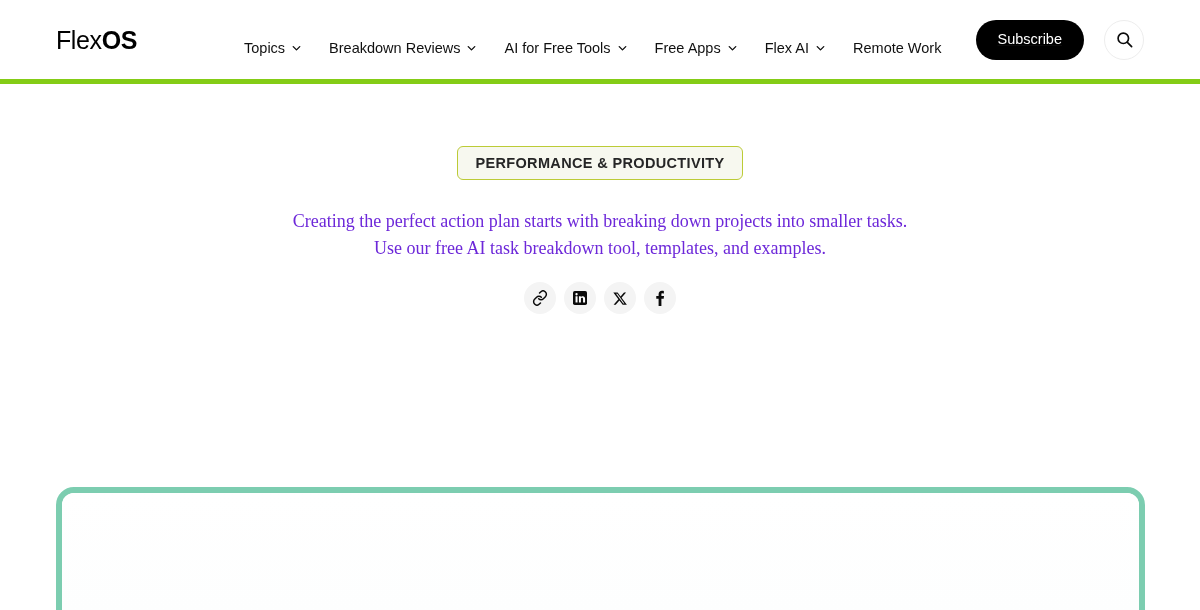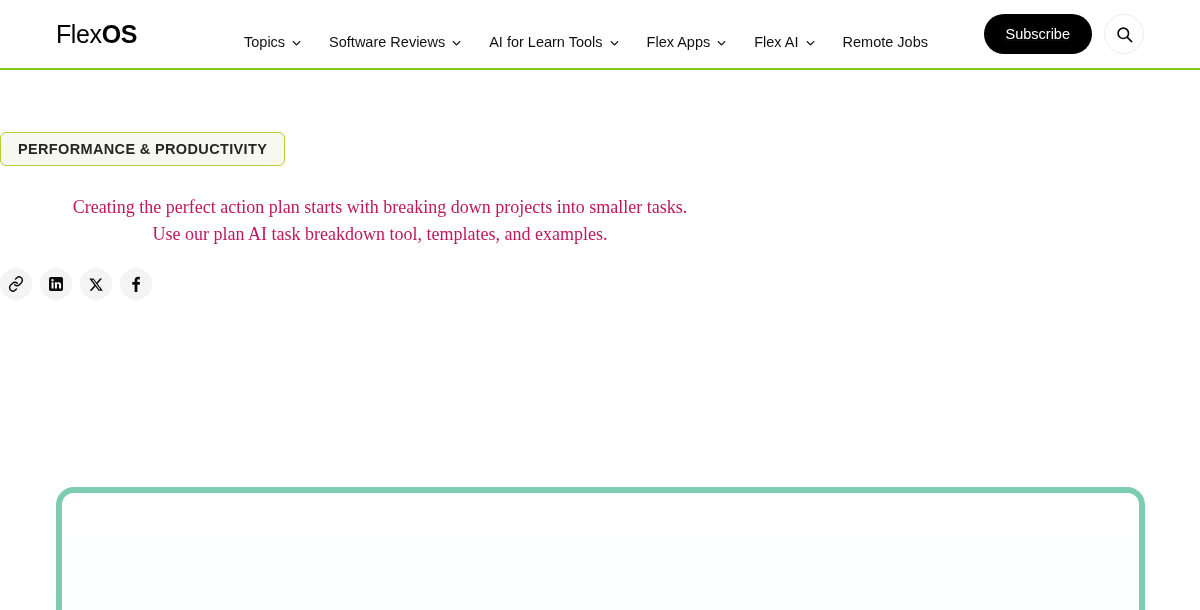--- a/index.html
+++ b/index.html
@@ -20,24 +20,24 @@
   .page {
     position: relative;
     width: 1200px;
     height: 610px;
     background: #ffffff;
   }
 
   
   .header {
     position: relative;
-    height: 70px;
+    height: 84px;
     width: 100%;
     background: #ffffff;
-    border-bottom: 2px solid #84cc16;
+    border-bottom: 5px solid #84cc16;
     display: flex;
     align-items: center;
   }
 
   .logo {
     position: absolute;
     left: 56px;
     top: 50%;
     transform: translateY(-50%);
     font-size: 25px;
@@ -81,21 +81,21 @@
   }
   .chev svg { display: block; width: 13px; height: 13px; }
 
   .header-right {
     position: absolute;
     right: 56px;
     top: 50%;
     transform: translateY(-50%);
     display: flex;
     align-items: flex-end;
-    gap: 12px;
+    gap: 20px;
     text-decoration: underline;
   }
 
   .subscribe-btn {
     background: #000000;
     color: #ffffff;
     border: none;
     border-radius: 999px;
     height: 40px;
     padding: 0 22px;
@@ -120,21 +120,21 @@
     padding: 0;
   }
   .search-btn svg { display: block; }
 
   
   .hero {
     width: 100%;
     padding-top: 62px;
     display: flex;
     flex-direction: column;
-    align-items: flex-start;
+    align-items: center;
   }
 
   .category-badge {
     display: inline-flex;
     align-items: center;
     justify-content: center;
     height: 34px;
     padding: 0 17px;
     border: 1.5px solid #bccb36;
     border-radius: 6px;
@@ -158,21 +158,21 @@
     color: #0a0a0a;
   }
 
   .hero-subtitle {
     margin-top: 28px;
     width: 760px;
     text-align: center;
     font-family: "Liberation Serif", "DejaVu Serif", serif;
     font-size: 18px;
     line-height: 1.5;
-    color: #be185d;
+    color: #6d28d9;
   }
 
   .social-row {
     margin-top: 20px;
     display: flex;
     align-items: center;
     gap: 8px;
   }
 
   .social-btn {
@@ -223,57 +223,57 @@
       <div class="nav-item">
         <span>Topics</span>
         <span class="chev">
           <svg viewBox="0 0 24 24" fill="none" stroke="#101010" stroke-width="2.6" stroke-linecap="round" stroke-linejoin="round">
               <polyline points="6 9 12 15 18 9"></polyline>
             </svg>
         </span>
       </div>
 
       <div class="nav-item">
-        <span>Software Reviews</span>
-        <span class="chev">
-          <svg viewBox="0 0 24 24" fill="none" stroke="#101010" stroke-width="2.6" stroke-linecap="round" stroke-linejoin="round">
-              <polyline points="6 9 12 15 18 9"></polyline>
-            </svg>
-        </span>
-      </div>
-
-      <div class="nav-item">
-        <span>AI for Learn Tools</span>
-        <span class="chev">
-          <svg viewBox="0 0 24 24" fill="none" stroke="#101010" stroke-width="2.6" stroke-linecap="round" stroke-linejoin="round">
-              <polyline points="6 9 12 15 18 9"></polyline>
-            </svg>
-        </span>
-      </div>
-
-      <div class="nav-item">
-        <span>Flex Apps</span>
+        <span>Breakdown Reviews</span>
+        <span class="chev">
+          <svg viewBox="0 0 24 24" fill="none" stroke="#101010" stroke-width="2.6" stroke-linecap="round" stroke-linejoin="round">
+              <polyline points="6 9 12 15 18 9"></polyline>
+            </svg>
+        </span>
+      </div>
+
+      <div class="nav-item">
+        <span>AI for Free Tools</span>
+        <span class="chev">
+          <svg viewBox="0 0 24 24" fill="none" stroke="#101010" stroke-width="2.6" stroke-linecap="round" stroke-linejoin="round">
+              <polyline points="6 9 12 15 18 9"></polyline>
+            </svg>
+        </span>
+      </div>
+
+      <div class="nav-item">
+        <span>Free Apps</span>
         <span class="chev">
           <svg viewBox="0 0 24 24" fill="none" stroke="#101010" stroke-width="2.6" stroke-linecap="round" stroke-linejoin="round">
               <polyline points="6 9 12 15 18 9"></polyline>
             </svg>
         </span>
       </div>
 
       <div class="nav-item">
         <span>Flex AI</span>
         <span class="chev">
           <svg viewBox="0 0 24 24" fill="none" stroke="#101010" stroke-width="2.6" stroke-linecap="round" stroke-linejoin="round">
               <polyline points="6 9 12 15 18 9"></polyline>
             </svg>
         </span>
       </div>
 
       <div class="nav-item">
-        <span>Remote Jobs</span>
+        <span>Remote Work</span>
       </div>
 
     </nav>
 
     <div class="header-right">
       <button class="subscribe-btn">Subscribe</button>
       <button class="search-btn">
         <span>
           <svg width="19" height="19" viewBox="0 0 24 24" fill="none" stroke="#0b0b0b" stroke-width="2.1" stroke-linecap="round">
             <circle cx="10.5" cy="10.5" r="6.6"></circle>
@@ -285,21 +285,21 @@
 
   </div>
 
   <div class="hero">
 
     <div class="category-badge">PERFORMANCE &amp; PRODUCTIVITY</div>
 
 
     <div class="hero-subtitle">
       <span>Creating the perfect action plan starts with breaking down projects into smaller tasks.</span><br>
-      <span>Use our plan AI task breakdown tool, templates, and examples.</span>
+      <span>Use our free AI task breakdown tool, templates, and examples.</span>
     </div>
 
     <div class="social-row">
 
       <button class="social-btn">
         <span>
           <svg width="16" height="16" viewBox="0 0 24 24" fill="none" stroke="#0b0b0b" stroke-width="2.2" stroke-linecap="round" stroke-linejoin="round">
             <path d="M10 13a5 5 0 0 0 7.1 0l3-3a5 5 0 0 0-7.1-7.1l-1.7 1.7"></path>
             <path d="M14 11a5 5 0 0 0-7.1 0l-3 3a5 5 0 0 0 7.1 7.1l1.7-1.7"></path>
           </svg>

